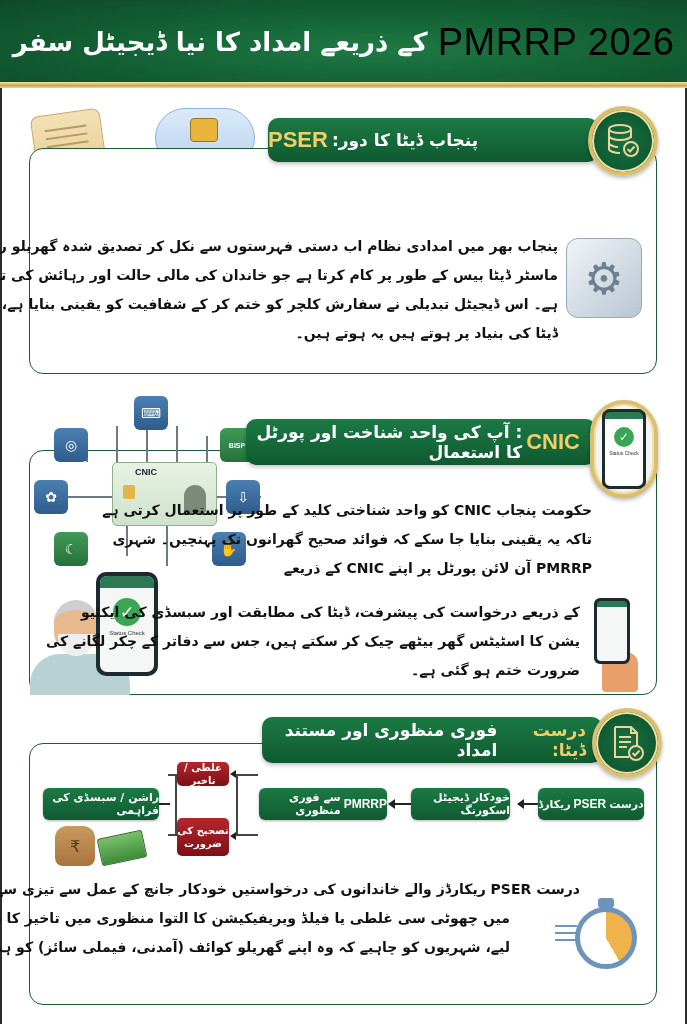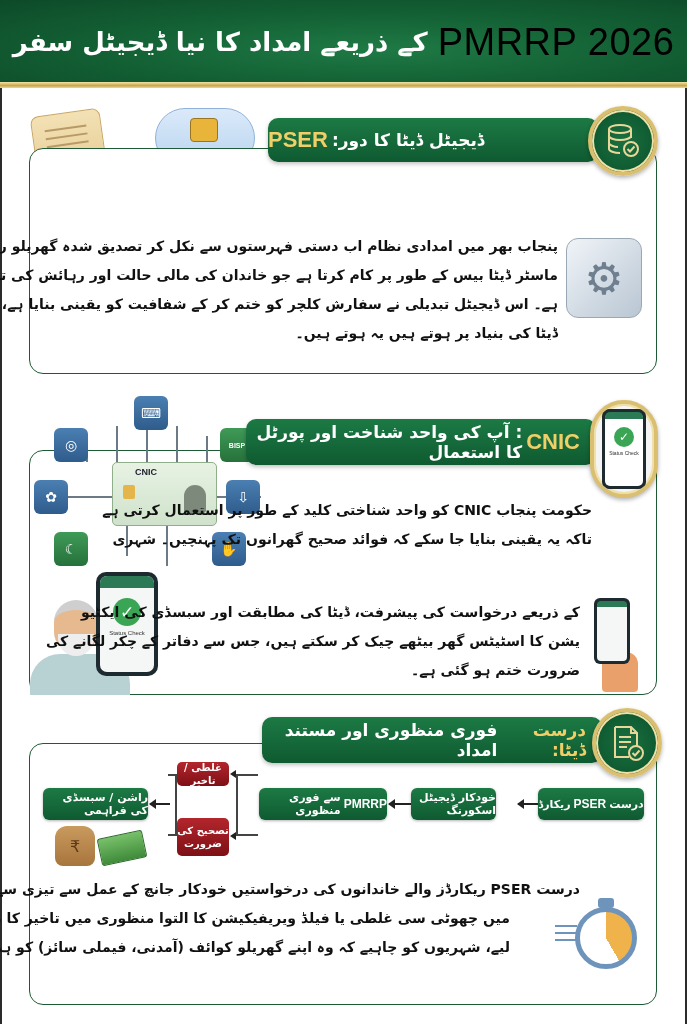--- a/index.html
+++ b/index.html
@@ -81,23 +81,23 @@
   .hand-phone { left: 590px; top: 598px; width: 52px; height: 92px; }
   .hand-phone .ph { position: absolute; left: 4px; top: 0; width: 36px; height: 66px; border-radius: 6px; background: #1d2a30; padding: 3px; }
   .hand-phone .ph div { width: 100%; height: 100%; background: #f4f7f5; border-radius: 4px; border-top: 6px solid #2b7a55; }
   .hand-phone .hand { position: absolute; left: 12px; top: 54px; width: 36px; height: 40px; background: #e9a06a; border-radius: 12px 12px 4px 4px; }
 
   
   .flow-box { position: absolute; height: 32px; border-radius: 6px; background: linear-gradient(#1c7a44, #0f5a31);
     color: #fff; font-size: 11px; font-weight: bold; display: flex; align-items: center; justify-content: center; direction: rtl; gap: 3px; box-shadow: 0 1px 3px rgba(0,0,0,0.3); }
   .flow-box .en { font-family: "Liberation Sans", sans-serif; font-size: 12px; direction: ltr; }
   .fb1 { left: 538px; top: 788px; width: 106px; }
-  .fb2 { left: 411px; top: 788px; width: 85px; text-align: right; }
+  .fb2 { left: 411px; top: 788px; width: 99px; text-align: right; }
   .fb3 { left: 259px; top: 788px; width: 128px; }
-  .fb4 { left: 43px; top: 788px; width: 105px; }
+  .fb4 { left: 43px; top: 788px; width: 116px; }
   .red-box { position: absolute; border-radius: 5px; background: linear-gradient(#b3262c, #7d1016); color: #fff; font-size: 10px; font-weight: bold; display:flex; align-items:center; justify-content:center; text-align:center; direction: rtl; line-height: 13px; }
   .rb1 { left: 177px; top: 762px; width: 52px; height: 24px; }
   .rb2 { left: 177px; top: 818px; width: 52px; height: 38px; }
   .arrow-l { position: absolute; height: 2px; background: #222; }
   .arrow-l::before { content: ""; position: absolute; left: -1px; top: -4px; border-right: 7px solid #222; border-top: 5px solid transparent; border-bottom: 5px solid transparent; }
   .a1 { left: 518px; top: 803px; width: 20px; }
   .a2 { left: 389px; top: 803px; width: 22px; }
   .a3 { left: 150px; top: 803px; width: 20px; }
   .bracket-r { position: absolute; left: 236px; top: 774px; width: 22px; height: 62px; border-left: 2px solid #444; border-top: 2px solid #444; border-bottom: 2px solid #444; }
   .ra-top, .ra-bot { position: absolute; width: 0; height: 0; border-right: 6px solid #222; border-top: 4px solid transparent; border-bottom: 4px solid transparent; }
@@ -137,21 +137,21 @@
 <div class="illus cloud"></div>
 <div class="illus lock"></div>
 <div class="illus server">
     <div></div>
     <div></div>
     <div></div>
   </div>
 
 <div class="card card-1"></div>
 <div class="pill pill-1">
-  <span class="p-urdu">ڈیجیٹل ڈیٹا کا دور:</span>
+  <span class="p-urdu">پنجاب ڈیٹا کا دور:</span>
   <span class="p-accent">PSER</span>
 </div>
 <div class="medal medal-1">
   <svg width="40" height="40" viewBox="0 0 40 40" fill="none" stroke="#e9d79a" stroke-width="2">
     <ellipse cx="17" cy="8" rx="11" ry="4"></ellipse>
       <path d="M6 8v20c0 2 5 4 11 4"></path>
       <path d="M28 8v9"></path>
       <path d="M6 15c0 2 5 4 11 4s11-2 11-4"></path>
       <path d="M6 22c0 2 5 4 9 4"></path>
     <circle cx="28" cy="28" r="7"></circle>
@@ -211,20 +211,21 @@
   <div style="width:44px;height:80px;background:#1d2a30;border-radius:7px;padding:3px;">
     <div style="width:100%;height:100%;background:#fff;border-radius:5px;border-top:7px solid #2b7a55;text-align:center;">
       <div class="check" style="width:20px;height:20px;font-size:12px;margin:8px auto 3px;">✓</div>
       <div style="font-size:5px;font-family:'Liberation Sans',sans-serif;color:#333;">Status Check</div>
     </div>
   </div>
 </div>
 <div class="body-text t2">
   <span class="line">حکومت پنجاب CNIC کو واحد شناختی کلید کے طور پر استعمال کرتی ہے</span>
   <span class="line">تاکہ یہ یقینی بنایا جا سکے کہ فوائد صحیح گھرانوں تک پہنچیں۔ شہری</span>
+  <span class="line">PMRRP آن لائن پورٹل پر اپنے CNIC کے ذریعے</span>
 </div>
 <div class="body-text t2b">
   <span class="line">کے ذریعے درخواست کی پیشرفت، ڈیٹا کی مطابقت اور سبسڈی کی ایکٹیو</span>
   <span class="line">یشن کا اسٹیٹس گھر بیٹھے چیک کر سکتے ہیں، جس سے دفاتر کے چکر لگانے کی</span>
   <span class="line">ضرورت ختم ہو گئی ہے۔</span>
 </div>
 <div class="illus hand-phone">
   <div class="hand"></div>
     <div class="ph">
       <div></div>

